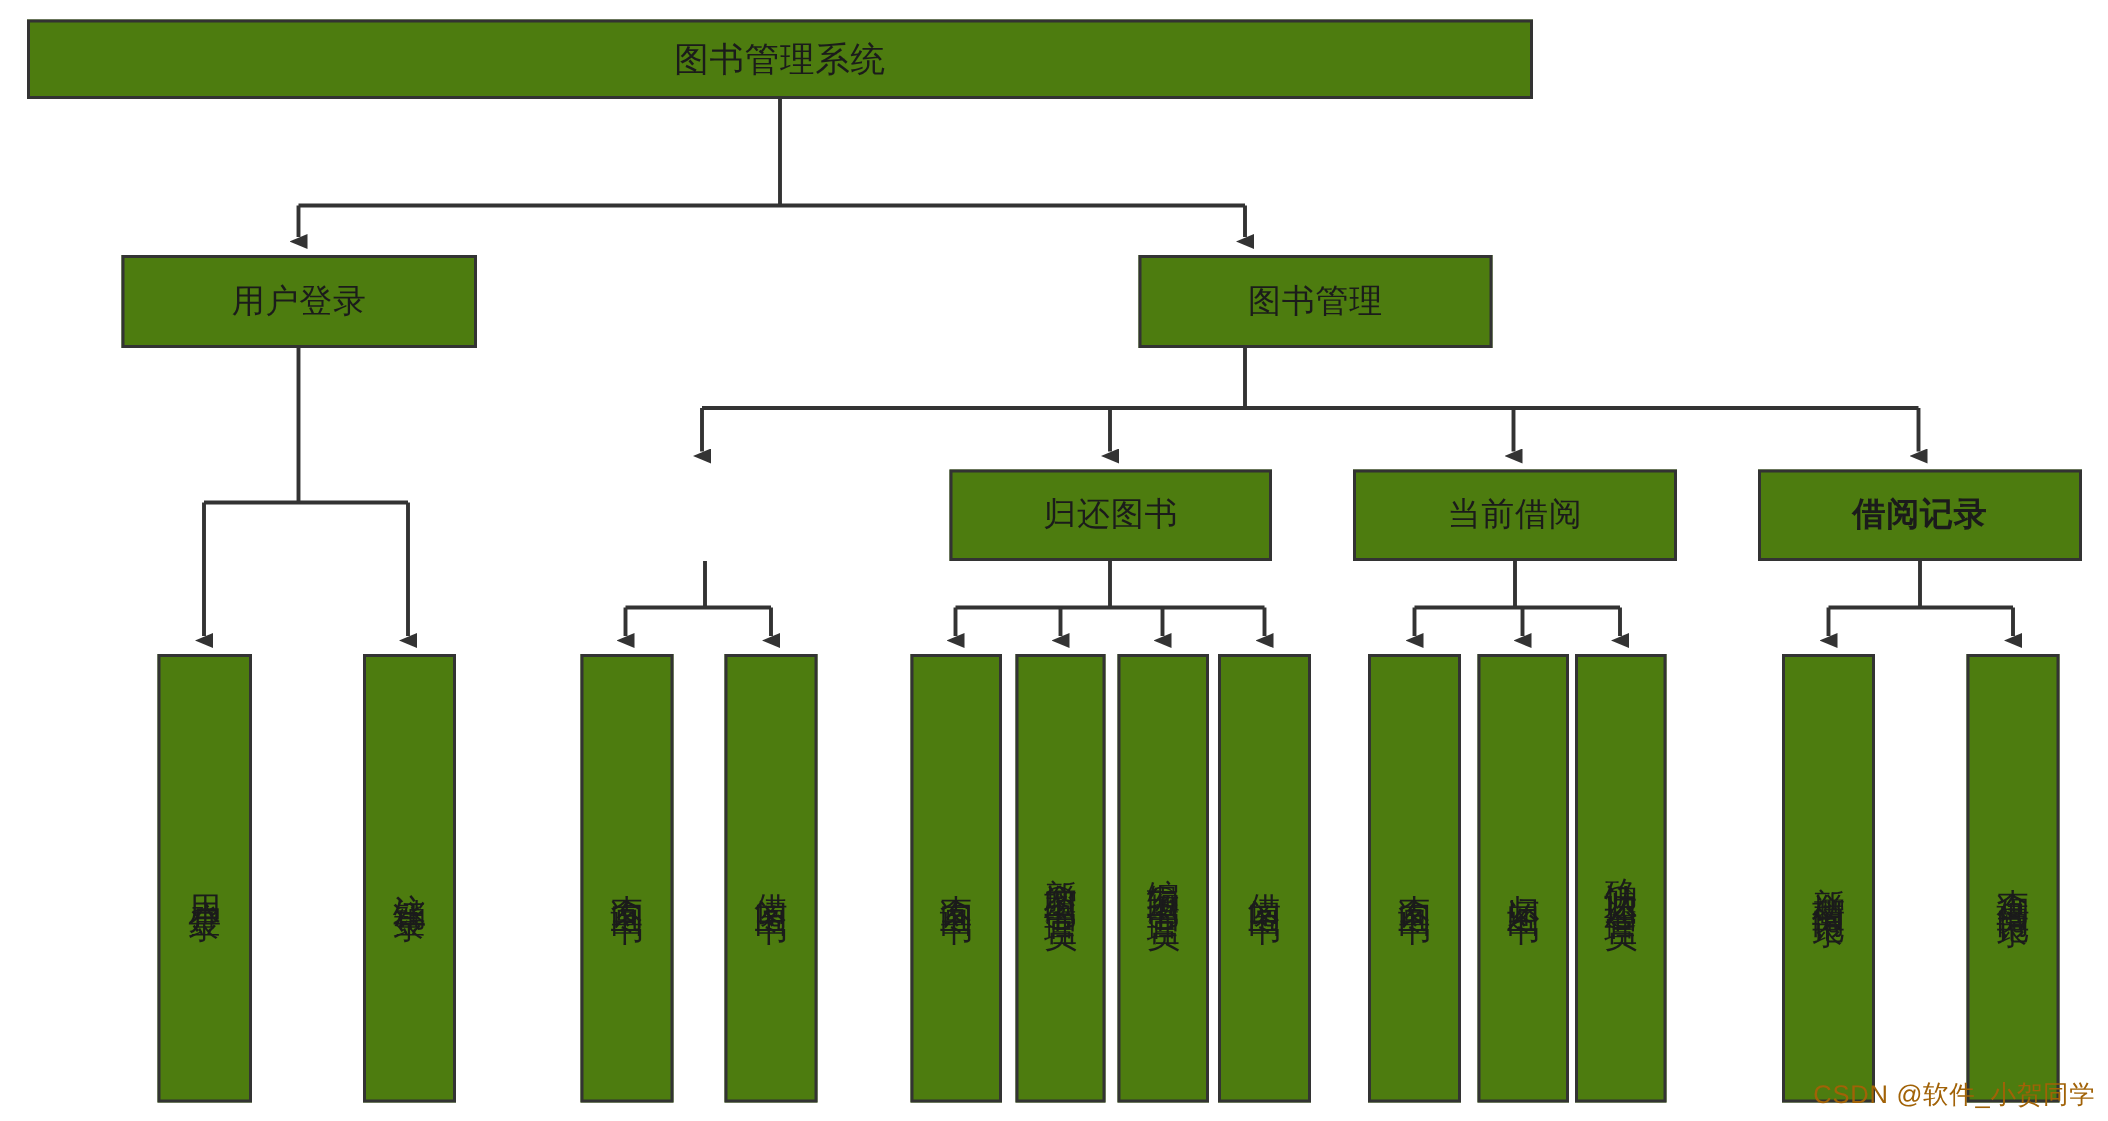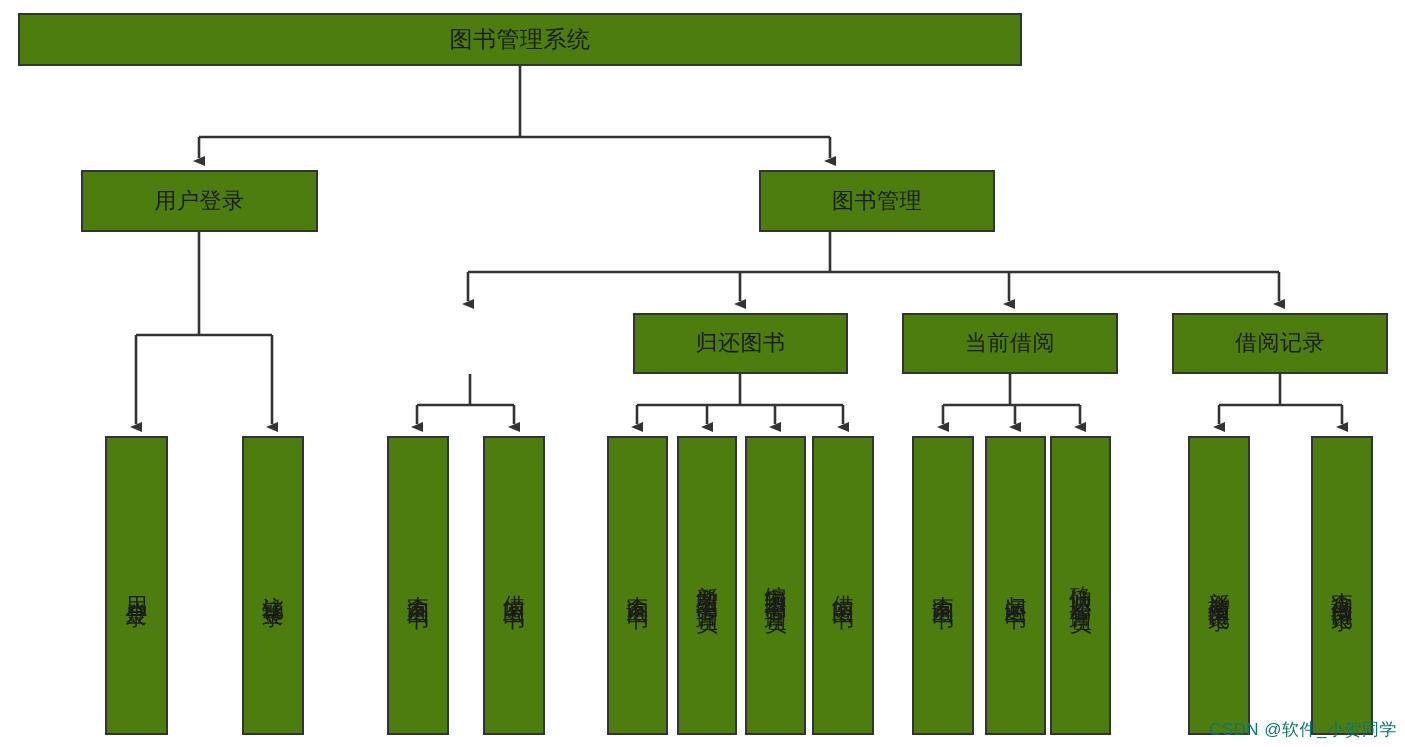--- a/index.html
+++ b/index.html
@@ -45,21 +45,21 @@
     line-height:1.0;
     letter-spacing:4px;
     white-space:nowrap;
   }
 
   .watermark{
     position:absolute;
     right:8px;
     bottom:6px;
     font-size:17px;
-    color:#0f766e;
+    color:#a16207;
     white-space:nowrap;
     letter-spacing:0.5px;
   }
 </style>
 </head>
 <body>
 
 <div id="stage">
 
   <svg id="wires" viewBox="0 0 1405 747" width="1405" height="747" xmlns="http://www.w3.org/2000/svg">
@@ -124,21 +124,21 @@
   <div class="node horiz" style="left:711px;top:170px;width:236px;height:62px;margin-left:48px;">
     <span class="lbl">图书管理</span>
   </div>
 
   <div class="node horiz" style="left:633px;top:313px;width:215px;height:61px;">
     <span class="lbl">归还图书</span>
   </div>
   <div class="node horiz" style="left:902px;top:313px;width:216px;height:61px;">
     <span class="lbl">当前借阅</span>
   </div>
-  <div class="node horiz" style="left:1172px;top:313px;width:216px;height:61px;">
+  <div class="node horiz" style="left:1172px;top:313px;width:216px;height:61px;font-weight:bold;">
     <span class="lbl">借阅记录</span>
   </div>
 
   <div class="node vert" style="left:105px;top:436px;width:63px;height:299px;">
     <span class="lbl">用户登录</span>
   </div>
   <div class="node vert" style="left:242px;top:436px;width:62px;height:299px;">
     <span class="lbl">注销登录</span>
   </div>
 

